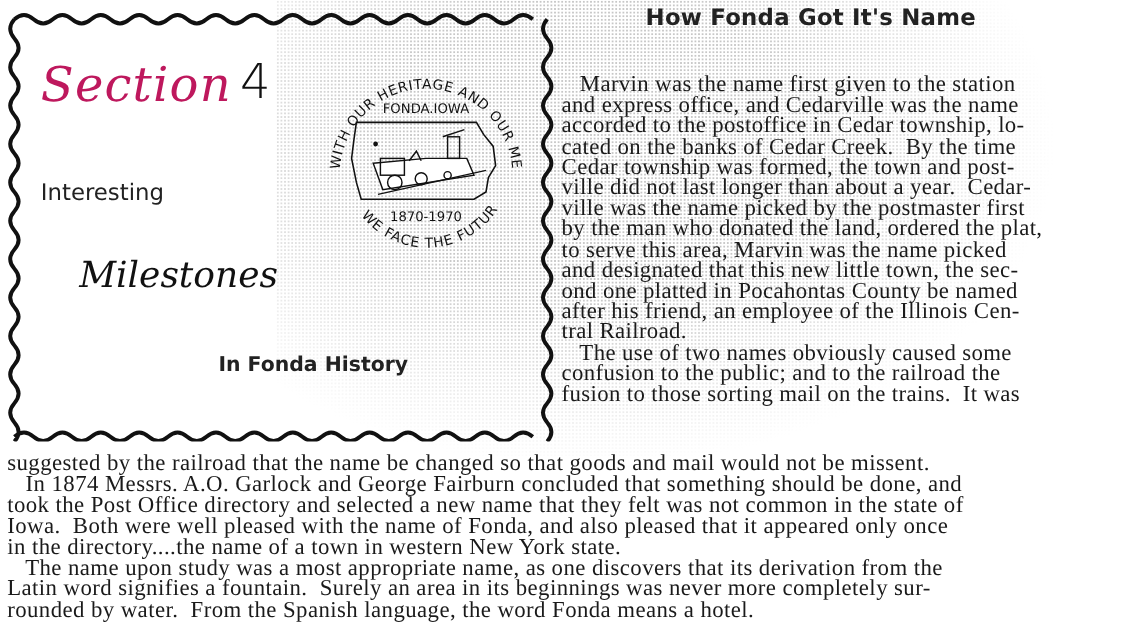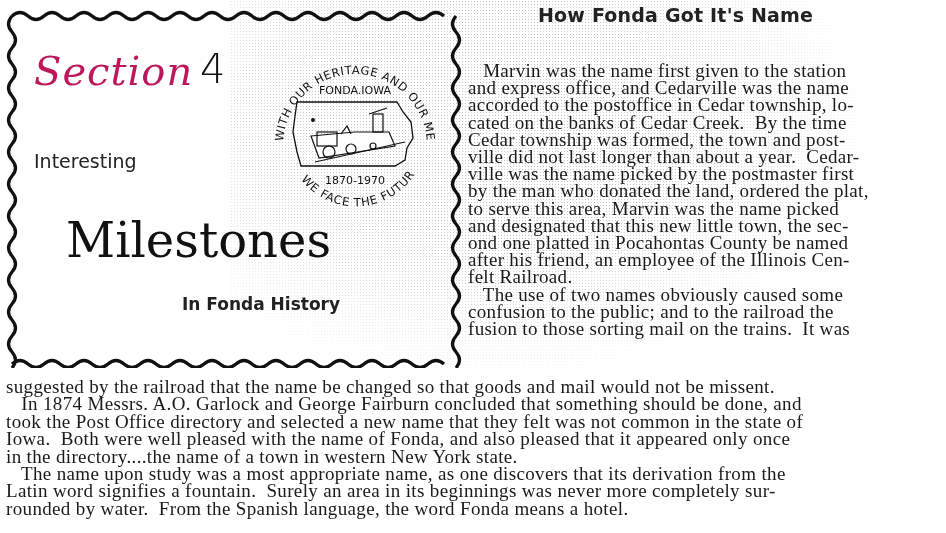--- a/index.html
+++ b/index.html
@@ -30,21 +30,21 @@
   .sec-num {
     position: absolute; left: 200px; top: 46px;
     font-family: "DejaVu Sans", sans-serif; font-size: 40px; font-weight: 300; color: #111;
   }
   .interesting {
     position: absolute; left: 34px; top: 150px;
     font-family: "DejaVu Sans", sans-serif; font-weight: normal; font-size: 19px; color: #222;
   }
   .milestones {
     position: absolute; left: 66px; top: 212px;
-    font-family: "DejaVu Serif", serif; font-size: 48px; color: #111;
+    font-family: "DejaVu Serif", serif; font-style: italic; font-size: 30px; color: #111;
   }
   .in-fonda {
     position: absolute; left: 182px; top: 294px;
     font-family: "DejaVu Sans", sans-serif; font-weight: bold; font-size: 17px; color: #222;
   }
   .seal {
     position: absolute; left: 255px; top: 36px; width: 200px; height: 190px;
   }
   .headline {
     position: absolute; left: 538px; top: 4px;
@@ -124,21 +124,21 @@
   <div class="line">accorded to the postoffice in Cedar township, lo-</div>
   <div class="line">cated on the banks of Cedar Creek.  By the time</div>
   <div class="line">Cedar township was formed, the town and post-</div>
   <div class="line">ville did not last longer than about a year.  Cedar-</div>
   <div class="line">ville was the name picked by the postmaster first</div>
   <div class="line">by the man who donated the land, ordered the plat,</div>
   <div class="line">to serve this area, Marvin was the name picked</div>
   <div class="line">and designated that this new little town, the sec-</div>
   <div class="line">ond one platted in Pocahontas County be named</div>
   <div class="line">after his friend, an employee of the Illinois Cen-</div>
-  <div class="line">felt Railroad.</div>
+  <div class="line">tral Railroad.</div>
   <div class="line">   The use of two names obviously caused some</div>
   <div class="line">confusion to the public; and to the railroad the</div>
   <div class="line">fusion to those sorting mail on the trains.  It was</div>
 </div>
 
 <div class="wide-lines">
   <div class="line">suggested by the railroad that the name be changed so that goods and mail would not be missent.</div>
   <div class="line">   In 1874 Messrs. A.O. Garlock and George Fairburn concluded that something should be done, and</div>
   <div class="line">took the Post Office directory and selected a new name that they felt was not common in the state of</div>
   <div class="line">Iowa.  Both were well pleased with the name of Fonda, and also pleased that it appeared only once</div>

